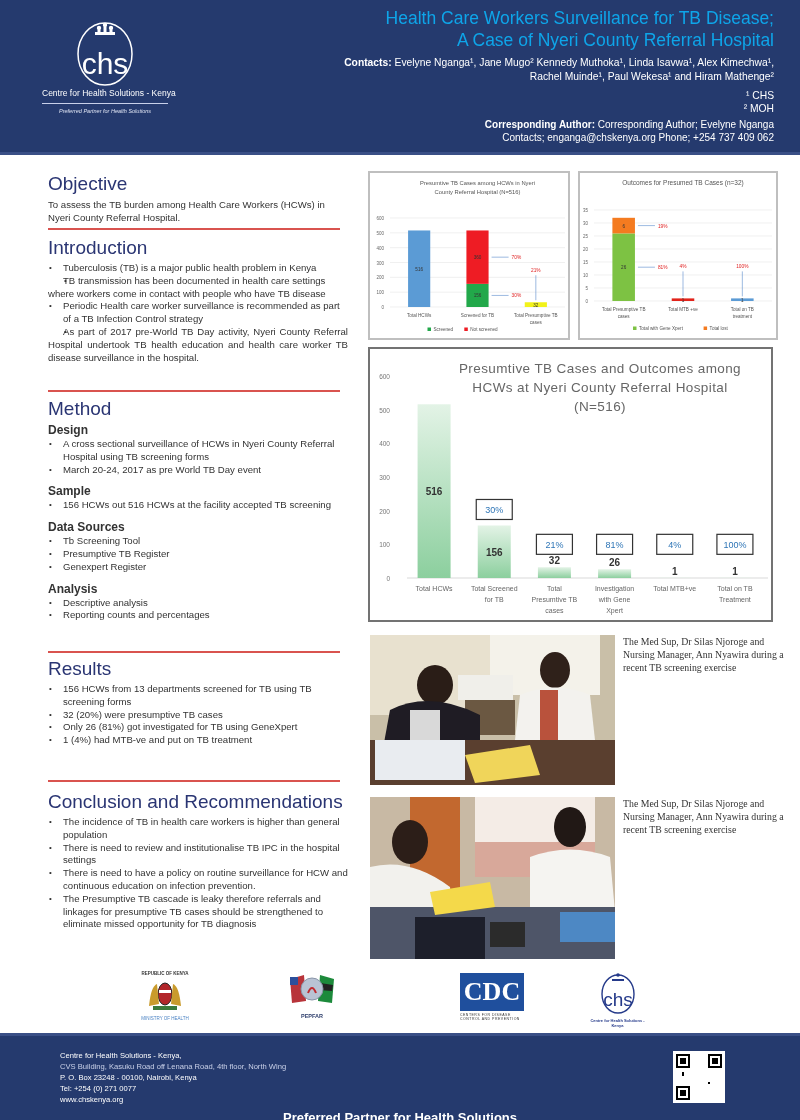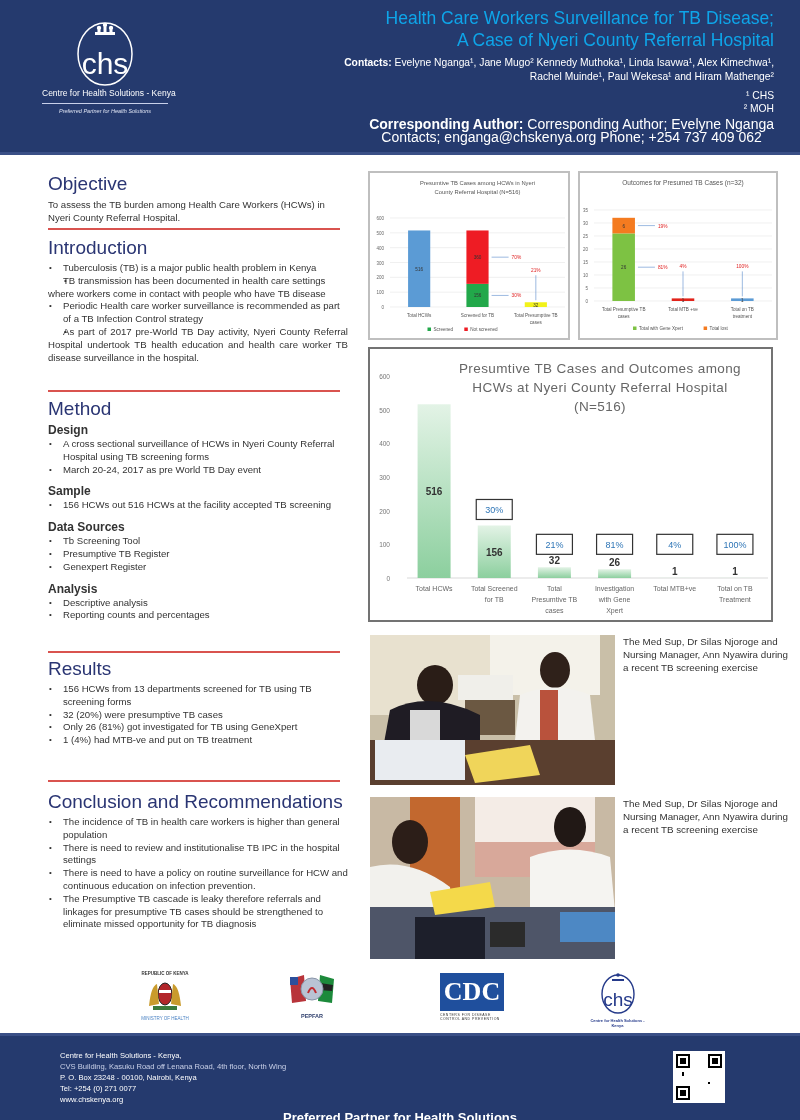--- a/index.html
+++ b/index.html
@@ -6,38 +6,38 @@
   body { width: 800px; height: 1120px; background: #ffffff; font-family: "Liberation Sans", sans-serif; color: #333; position: relative; overflow: hidden; }
   .header { position: absolute; left: 0; top: 0; width: 800px; height: 155px; background: #253a6e; border-bottom: 3px solid #3a4f86; }
   .logo { position: absolute; left: 42px; top: 18px; width: 126px; text-align: center; color: #fff; }
   .logo svg { display: block; margin: 0 auto; }
   .logo-name { font-size: 8.5px; margin-top: 2px; white-space: nowrap; }
   .logo-rule { height: 1px; background: #c8d0ea; margin: 5px 0 4px; }
   .logo-tag { font-size: 5.5px; font-style: italic; color: #dfe4f3; }
   .title { position: absolute; right: 26px; top: 7px; text-align: right; color: #0ea5e9; font-size: 17.5px; line-height: 22px; }
   .authors { position: absolute; right: 26px; top: 56px; text-align: right; color: #fff; font-size: 10.3px; line-height: 14px; }
   .affil { position: absolute; right: 26px; top: 89px; text-align: right; color: #fff; font-size: 10.3px; line-height: 13px; }
-  .corr { position: absolute; right: 26px; top: 118px; text-align: center; color: #fff; font-size: 14px; line-height: 13px; }
+  .corr { position: absolute; right: 26px; top: 118px; text-align: right; color: #fff; font-size: 10px; line-height: 13px; }
   b { font-weight: bold; }
 
   .left { position: absolute; left: 48px; width: 300px; }
   .sec-h { color: #2a3573; font-size: 19px; margin-bottom: 3px; }
   .body-t { font-size: 9.6px; line-height: 12.5px; color: #333; }
   .red-rule { position: absolute; left: 48px; width: 292px; height: 2px; background: #d9534f; }
   ul.bl { list-style: none; }
   ul.bl li { font-size: 9.6px; line-height: 12.8px; position: relative; padding-left: 15px; color: #333; }
   ul.bl li::before { content: "•"; position: absolute; left: 1px; font-size: 8px; }
   .sub-h { font-size: 12px; font-weight: bold; color: #333; margin-top: 8px; margin-bottom: 1px; }
 
   .chartbox { position: absolute; border: 2px solid #737373; background: #fff; }
   .chartbox.thick { border: 2px solid #bfbfbf; }
   svg text { font-family: "Liberation Sans", sans-serif; }
 
   .photo { position: absolute; left: 370px; width: 245px; overflow: hidden; }
-  .caption { position: absolute; left: 623px; width: 170px; font-size: 9.8px; line-height: 13px; color: #333; }
+  .caption { position: absolute; left: 623px; width: 170px; font-size: 9.8px; line-height: 13px; color: #333; font-family: Liberation Serif, serif; }
 
   .logos { position: absolute; left: 0; top: 965px; width: 800px; height: 65px; }
   .footer { position: absolute; left: 0; top: 1033px; width: 800px; height: 87px; background: #253a6e; border-top: 3px solid #3a4f86; color: #fff; }
   .foot-addr { position: absolute; left: 60px; top: 14px; font-size: 7.6px; line-height: 11px; }
   .foot-addr .light { color: #c9d0e8; }
   .foot-tag { position: absolute; left: 0; width: 800px; text-align: center; top: 74px; font-size: 13px; font-weight: bold; }
   .qr { position: absolute; left: 673px; top: 15px; width: 52px; height: 52px; background: #fff; padding: 3px; }
 </style>
 </head>
 <body>
@@ -342,21 +342,21 @@
     <svg width="52" height="38" viewBox="0 0 52 38">
       <path d="M4 8 L18 4 L20 30 L6 32 Z" fill="#b8343a"></path>
       <rect x="4" y="6" width="8" height="8" fill="#2d4f9b"></rect>
       <path d="M34 4 L48 8 L46 32 L32 30 Z" fill="#1c8a3b"></path>
       <path d="M34 12 L47 14 L46 20 L33 19 Z" fill="#222"></path>
       <circle cx="26" cy="18" r="11" fill="#b9c3d4" stroke="#8a95a8" stroke-width="1"></circle>
       <path d="M22 22 Q26 12 30 22" fill="none" stroke="#c02a2f" stroke-width="2"></path>
     </svg>
     <div style="font-size:5.5px;font-weight:bold;color:#2d3d6b;">PEPFAR</div>
   </div>
-  <div style="position:absolute;left:440px;top:8px;width:64px;">
+  <div style="position:absolute;left:460px;top:8px;width:64px;">
     <div style="width:64px;height:38px;background:#1f4f9d;color:#fff;font-family:'Liberation Serif',serif;font-size:26px;font-weight:bold;text-align:center;line-height:38px;">CDC</div>
     <div style="font-size:3.5px;color:#333;letter-spacing:0.5px;margin-top:2px;">CENTERS FOR DISEASE</div>
     <div style="font-size:3.5px;color:#333;letter-spacing:0.5px;">CONTROL AND PREVENTION</div>
   </div>
   <div style="position:absolute;left:585px;top:5px;width:65px;text-align:center;">
     <svg width="40" height="44" viewBox="0 0 40 44">
       <ellipse cx="20" cy="24" rx="16" ry="19" fill="none" stroke="#253a8a" stroke-width="1.4"></ellipse>
       <rect x="14" y="9" width="12" height="2" fill="#253a8a"></rect>
       <circle cx="20" cy="5" r="1.8" fill="#253a8a"></circle>
       <text x="20" y="36" text-anchor="middle" font-size="19" fill="#253a8a">chs</text>

